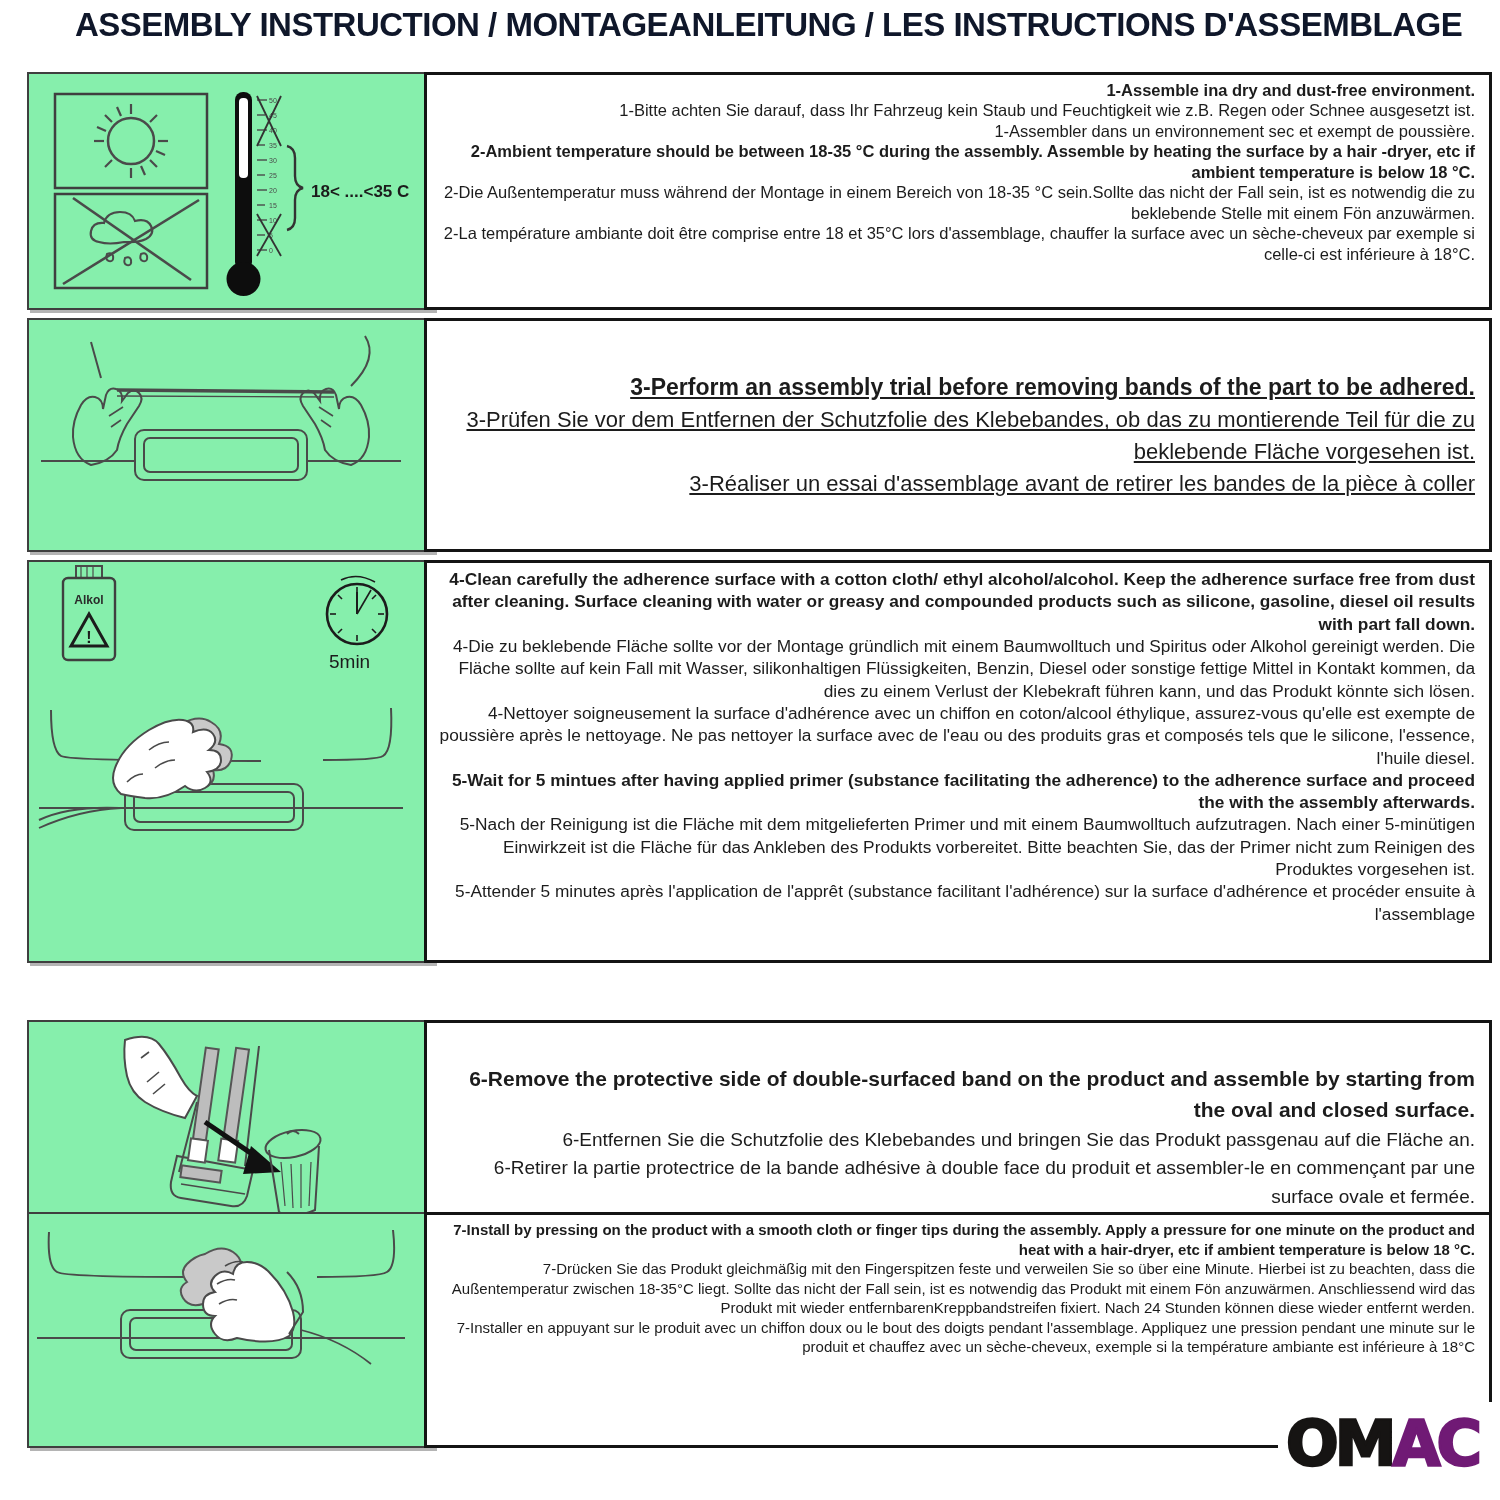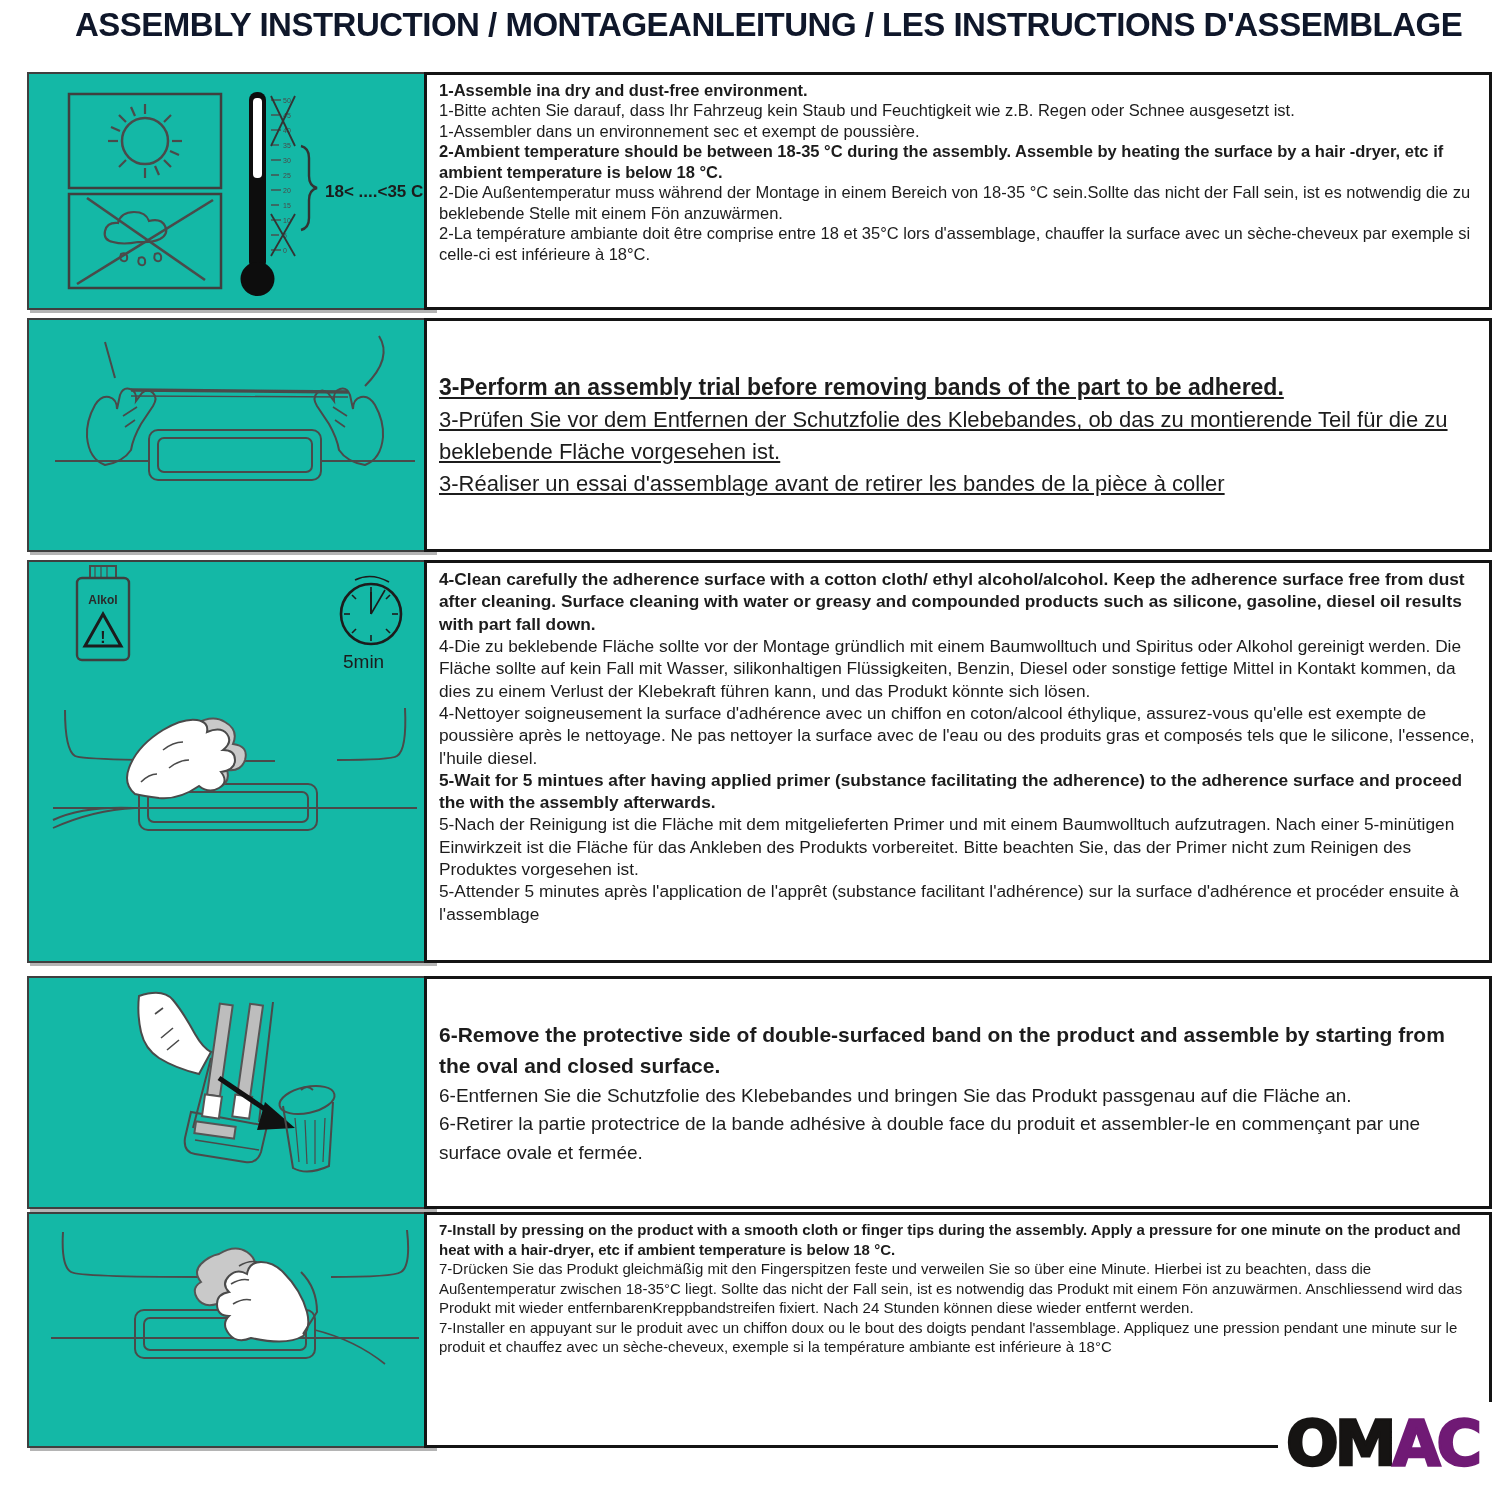--- a/index.html
+++ b/index.html
@@ -5,29 +5,29 @@
   html,body{margin:0;padding:0;background:#fff;}
   body{width:1500px;height:1500px;position:relative;overflow:hidden;
        font-family:"Liberation Sans","DejaVu Sans",sans-serif;color:#1c1c1c;}
   .page-title{position:absolute;left:44px;top:6px;width:1440px;
 
       font-size:33px;font-weight:bold;letter-spacing:-0.5px;color:#0f172a;white-space:nowrap;margin-left:31px;}
   .row{position:absolute;left:27px;width:1465px;}
   .r1{top:72px;height:238px;}
   .r2{top:318px;height:234px;}
   .r3{top:560px;height:403px;}
-  .r4{top:976px;height:233px;}
+  .r4{top:1020px;height:233px;}
   .r5{top:1212px;height:236px;}
   .figbox{position:absolute;left:0;top:0;width:407px;height:100%;
-      border:2px solid #3f3f3f;box-shadow:3px 3px 0 #b4b4b4;background:#14b8a6;box-sizing:border-box;padding-left:14px;}
+      border:2px solid #3f3f3f;box-shadow:3px 3px 0 #b4b4b4;background:#86efac;box-sizing:border-box;}
   .textbox{position:absolute;left:397px;top:0;width:1068px;height:100%;
       border:3px solid #141414;background:#fff;box-sizing:border-box;
       padding:5px 14px 4px 12px;display:flex;flex-direction:column;}
   .textbox.vcenter{justify-content:center;}
-  .p{margin:0;}
+  .p{margin:0;text-align:right;}
   .b{font-weight:bold;}
   .gap{}
   .fs-small .p{font-size:16.5px;line-height:1.24;}
   .fs-mid .p{font-size:17.3px;line-height:1.29;}
   .fs-big .p{font-size:22px;line-height:1.45;text-decoration:underline;}
   .fs-big .b{font-size:23px;}
   .fs-large .p{font-size:19px;line-height:1.5;}
   .fs-large .b{font-size:21px;}
   .fs-seven .p{font-size:15px;line-height:1.3;}
   svg{display:block;}

